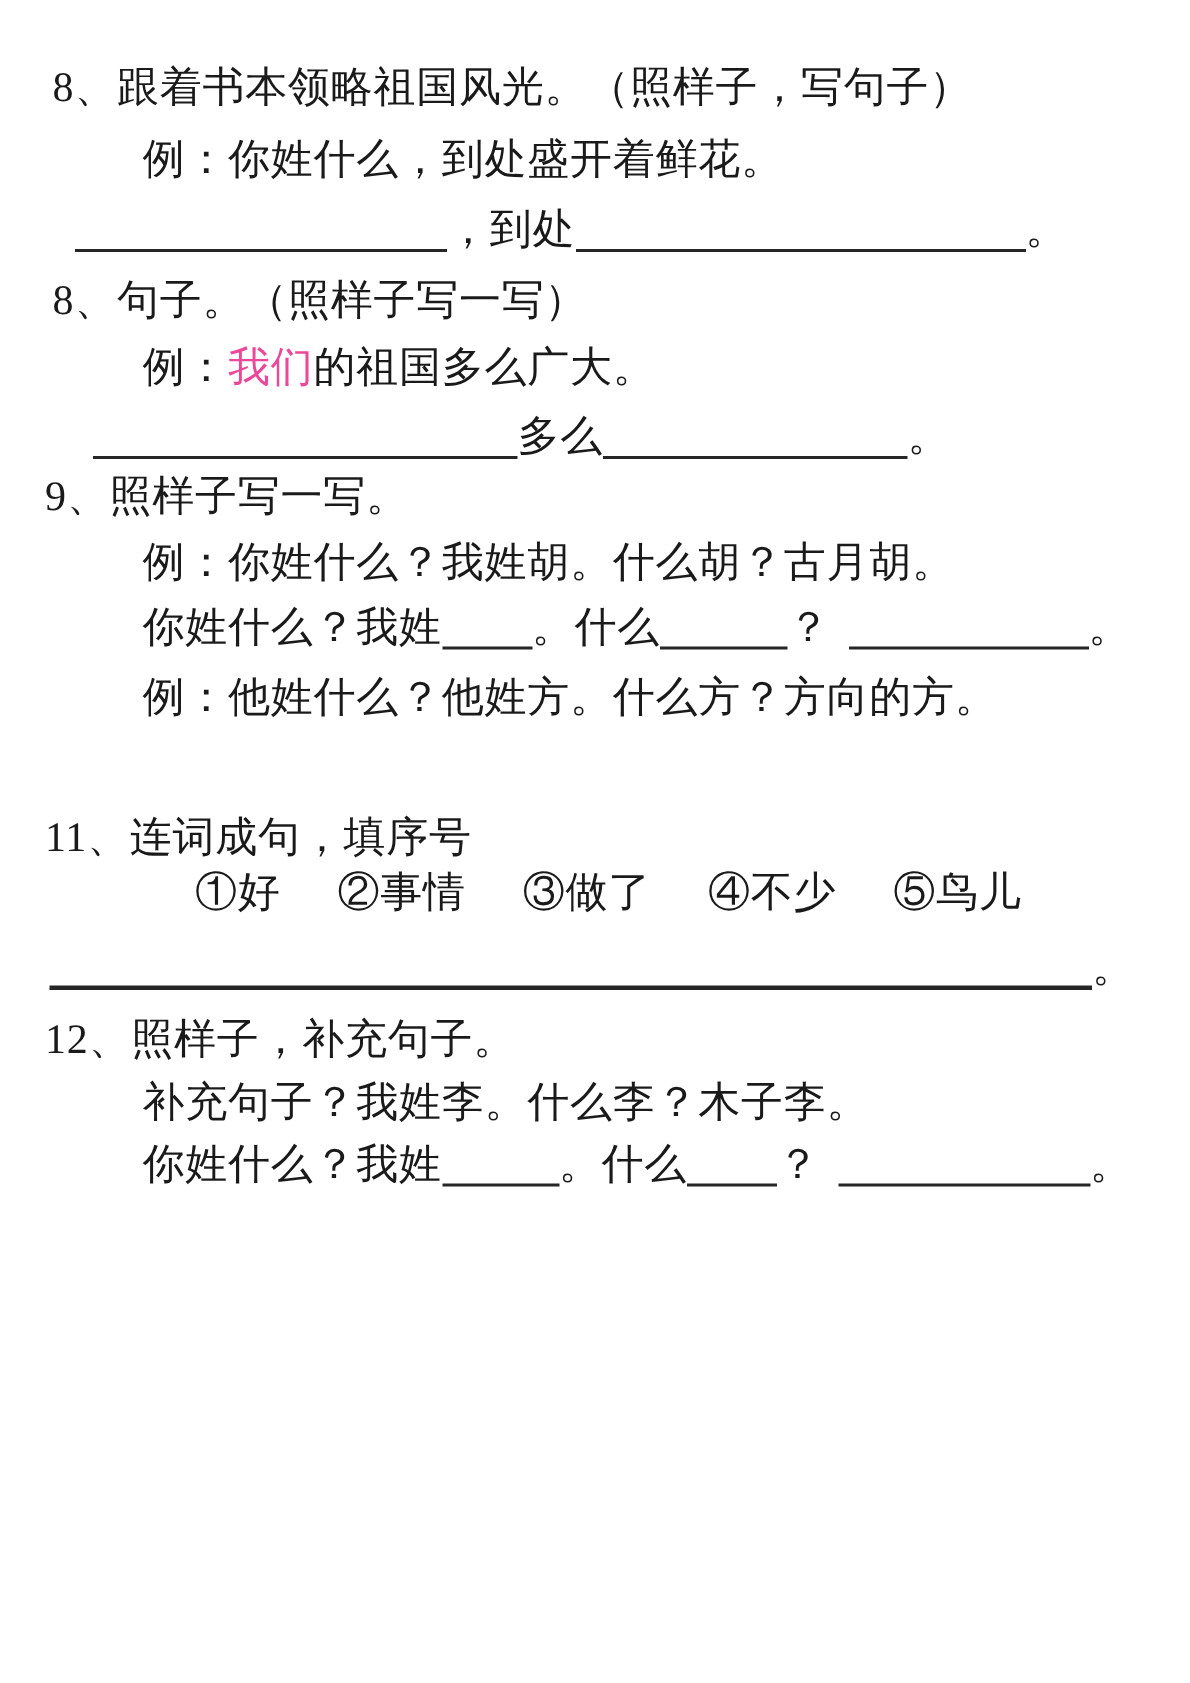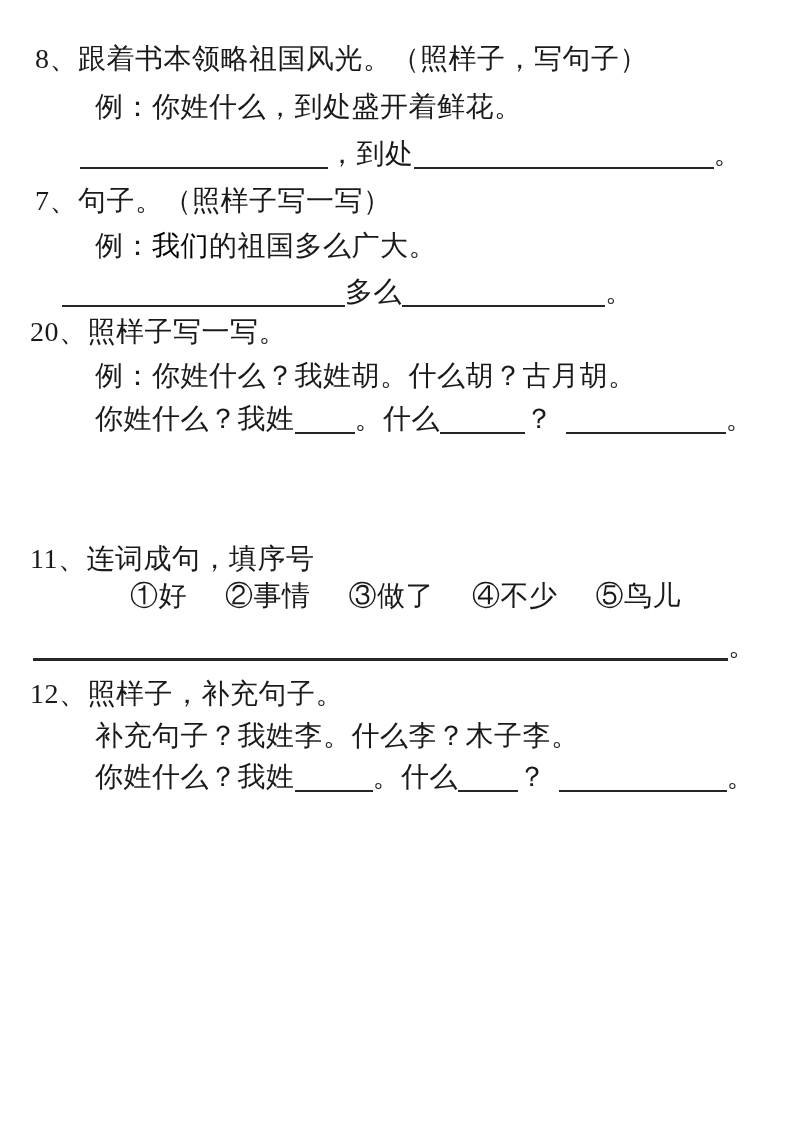--- a/index.html
+++ b/index.html
@@ -20,21 +20,21 @@
     position: absolute;
     font-size: 28px;
     line-height: 1.25;
     white-space: nowrap;
     letter-spacing: 0.5px;
   }
   .heading {
     font-weight: 500;
   }
   .faded {
-    color: #000000;
+    color: #ec4899;
   }
   .blank {
     display: inline-block;
     border-bottom: 2.5px solid #262626;
     height: 1em;
     vertical-align: -0.22em;
   }
   .blank-long {
     border-bottom-width: 3px;
   }
@@ -73,37 +73,38 @@
     background: #f1f1f1;
   }
 </style>
 </head>
 <body>
 
 <div class="page">
 
   <div class="line heading" style="left:35px; top:41px">8、跟着书本领略祖国风光。（照样子，写句子）</div>
   <div class="line" style="left:95px; top:89px">例：你姓什么，到处盛开着鲜花。</div>
-  <div class="line" style="left:80px; top:136px">
+  <div class="line" style="left:50px; top:136px">
     <span class="blank" style="width:248px"></span><span>，到处</span><span class="blank" style="width:300px"></span><span>。</span>
   </div>
 
-  <div class="line heading" style="left:35px; top:183px">7、句子。（照样子写一写）</div>
+  <div class="line heading" style="left:35px; top:183px">8、句子。（照样子写一写）</div>
   <div class="line" style="left:95px; top:228px">
     <span>例：</span><span class="faded">我们</span><span>的祖国多么广大。</span>
   </div>
   <div class="line" style="left:62px; top:274px">
     <span class="blank" style="width:283px"></span><span>多么</span><span class="blank" style="width:203px"></span><span>。</span>
   </div>
 
-  <div class="line heading" style="left:30px; top:314px">20、照样子写一写。</div>
+  <div class="line heading" style="left:30px; top:314px">9、照样子写一写。</div>
   <div class="line" style="left:95px; top:358px">例：你姓什么？我姓胡。什么胡？古月胡。</div>
   <div class="line" style="left:95px; top:401px">
     <span>你姓什么？我姓</span><span class="blank" style="width:60px"></span><span>。什么</span><span class="blank" style="width:85px"></span><span>？</span><span class="blank gap-left" style="width:160px"></span><span>。</span>
   </div>
+  <div class="line" style="left:95px; top:448px">例：他姓什么？他姓方。什么方？方向的方。</div>
 
   <div class="line heading" style="left:30px; top:541px">11、连词成句，填序号</div>
   <div class="line" style="left:130px; top:578px">
     <span class="word">①好</span><span class="word">②事情</span><span class="word">③做了</span><span class="word">④不少</span><span class="word">⑤鸟儿</span>
   </div>
   <div class="line" style="left:33px; top:628px">
     <span class="blank blank-long" style="width:695px"></span><span>。</span>
   </div>
 
   <div class="line heading" style="left:30px; top:676px">12、照样子，补充句子。</div>

